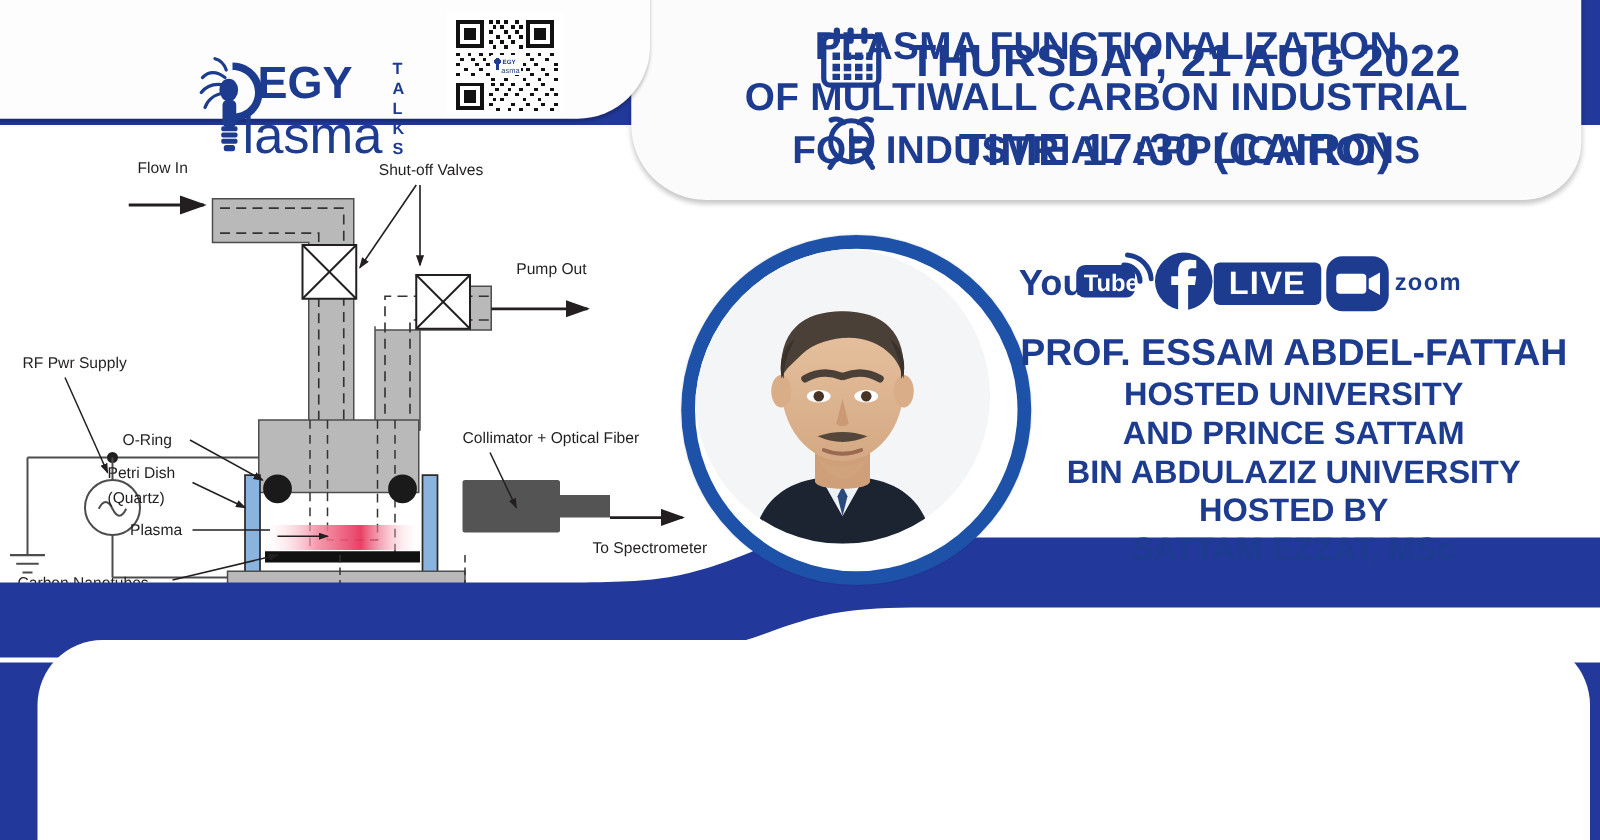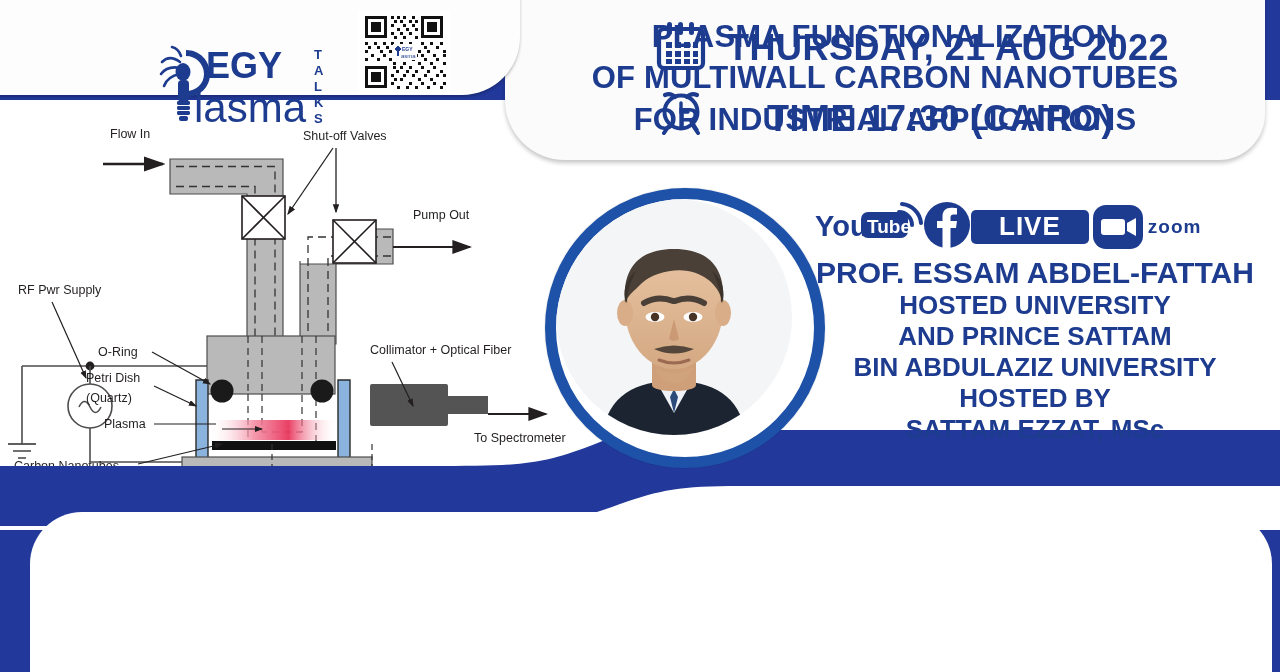--- a/index.html
+++ b/index.html
@@ -98,27 +98,27 @@
     box-shadow:0 0 0 1px rgba(0,0,0,.06);
   }
   .portrait svg{display:block;}
 
   .socials{
     position:absolute;left:815px;top:186px;width:360px;height:82px;z-index:8;
     display:flex;align-items:center;
   }
   .live-badge{
     background:#1d3c8f;color:#fff;font-weight:bold;font-size:26px;
-    padding:3px 28px 5px;border-radius:5px;letter-spacing:1px;line-height:1;
+    padding:3px 12px 5px;border-radius:5px;letter-spacing:1px;line-height:1;
   }
   .zoom-block{display:flex;flex-direction:row;align-items:center;gap:1px;}
   .zoom-word{color:#1d3c8f;font-weight:bold;font-size:19px;letter-spacing:1px;}
 
   .speaker-info{
-    position:absolute;left:790px;top:256px;width:490px;z-index:8;
+    position:absolute;left:790px;top:266px;width:490px;z-index:8;
     text-align:center;
   }
   .sp-name{
     color:#1d3c8f;font-weight:bold;font-size:30px;line-height:1.12;white-space:nowrap;
   }
   .sp-line{
     color:#1d3c8f;font-weight:bold;font-size:26px;line-height:1.2;white-space:nowrap;
   }
 
   .dtxt{font-family:"Liberation Sans", sans-serif;font-size:12.5px;fill:#231f20;}
@@ -386,21 +386,21 @@
     <div class="sp-name">PROF. ESSAM ABDEL-FATTAH</div>
     <div class="sp-line">HOSTED UNIVERSITY</div>
     <div class="sp-line">AND PRINCE SATTAM</div>
     <div class="sp-line">BIN ABDULAZIZ UNIVERSITY</div>
     <div class="sp-line">HOSTED BY</div>
     <div class="sp-line">SATTAM EZZAT, MSc</div>
   </div>
 
   <div class="title-panel">
     <div class="title-line">PLASMA FUNCTIONALIZATION</div>
-    <div class="title-line">OF MULTIWALL CARBON NANOTUBES</div>
+    <div class="title-line">OF MULTIWALL CARBON INDUSTRIAL</div>
     <div class="title-line">FOR INDUSTRIAL APPLICATIONS</div>
   </div>
 
   <div class="header-panel"></div>
 
   <div class="logo-wrap">
     <svg class="logo-svg" width="200" height="92" viewBox="0 0 200 92" xmlns="http://www.w3.org/2000/svg">
 
       <g fill="#1d3c8f">
         <path d="M36,6 C50,6 60,17 60,30 C60,43 50,53 36,53 L36,47 C46,47 54,40 54,30 C54,20 46,12 36,12 Z"></path>

